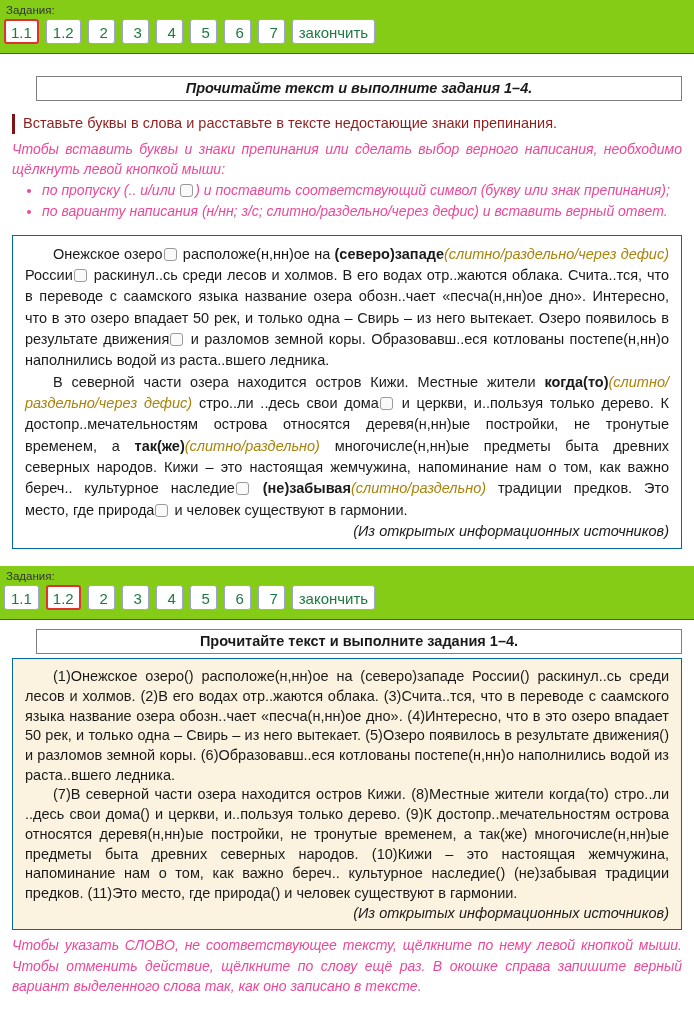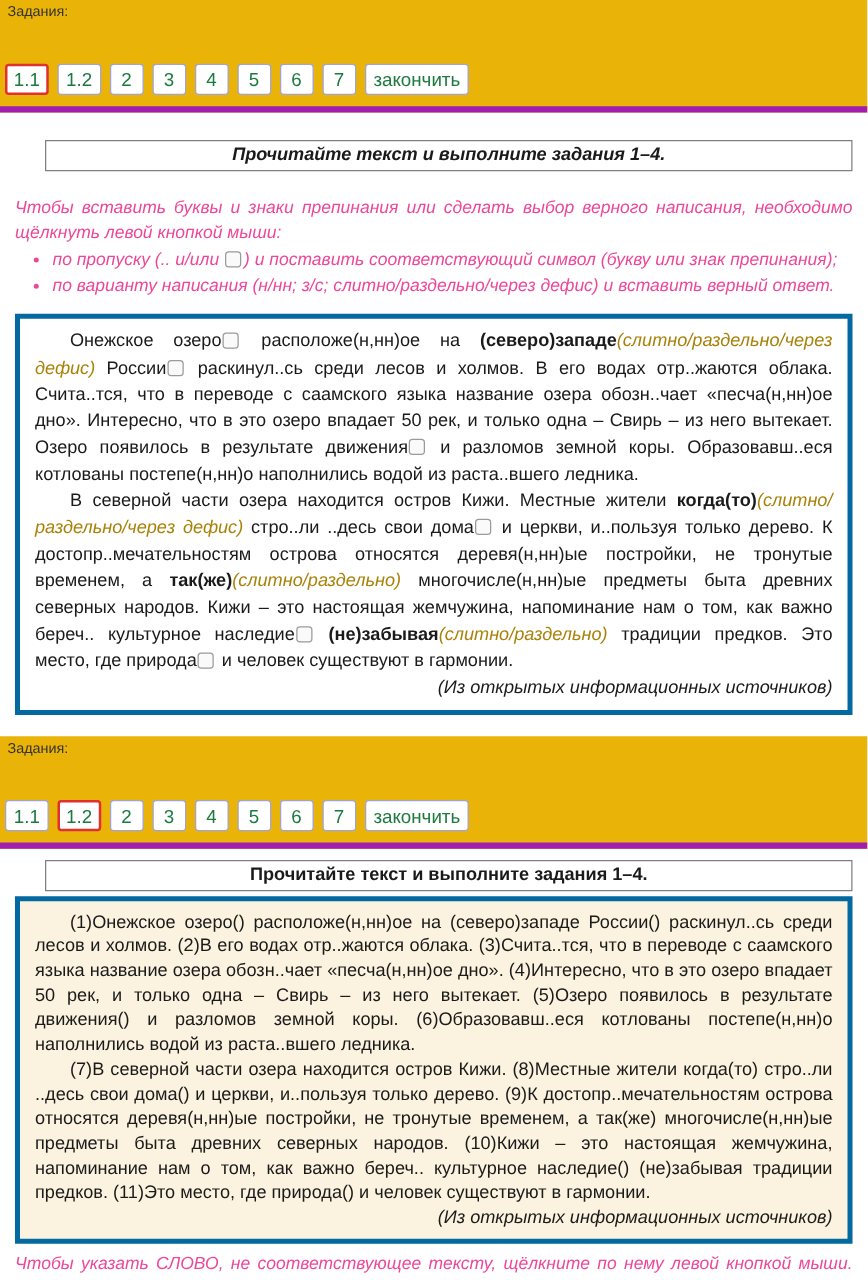--- a/index.html
+++ b/index.html
@@ -1,24 +1,24 @@
 <!DOCTYPE html>
 <html><head>
 <meta charset="utf-8">
 <style>
   * { margin:0; padding:0; box-sizing:border-box; }
   html,body { width:694px; background:#ffffff; font-family:"Liberation Sans", sans-serif; color:#1a1a1a; }
   body { height:1024px; overflow:hidden; }
 
   
-  .nav-band { background:#eab308; padding:3px 0 9px 4px; border-bottom:5px solid #a21caf; }
+  .nav-band { background:#84cc16; padding:3px 0 9px 4px; border-bottom:1px solid #a21caf; }
   .nav-label { font-size:11.5px; color:#333; margin:1px 0 3px 2px; }
   .nav-buttons { display:flex; gap:7px; align-items:center; }
   .btn { min-width:27px; height:25px; padding:2px 6px 0; background:#fff; border:1px solid #a0a3d8;
-         border-radius:3px; color:#1d7a3e; font-size:15px; text-align:center; line-height:21px; cursor:pointer;margin-top:32px; }
+         border-radius:3px; color:#1d7a3e; font-size:15px; text-align:right; line-height:21px; cursor:pointer; }
   .btn.active { border:2px solid #e03030; padding:1px 5px 0; }
 
   .content { padding:0 12px; }
 
   
   .header-box { border:1px solid #7f7f7f; background:#fff; text-align:center; padding:3px 4px 4px;
                 font-size:14.5px; font-weight:bold;margin-left:24px; }
   .header-box.it { font-style:italic; }
   .hb1 { margin-top:22px; }
   .hb2 { margin-top:9px; }
@@ -27,21 +27,21 @@
   .prompt { display:flex; margin-top:13px; }
   .prompt-bar { flex:0 0 3px; background:#7d1414; margin-right:8px; }
   .prompt-text { color:#8e1f1f; font-size:14.5px; line-height:1.35; text-align:justify; }
 
   
   .hints { color:#ec4899; font-style:italic; font-size:14px; line-height:1.45; margin-top:5px; text-align:justify; }
   .hints ul { margin:1px 0 0 30px; }
   .hints li { margin-top:1px;font-style:italic; }
 
   
-  .text-box { border:4px solid #0369a1; margin-top:13px; padding:8px 12px 6px; font-size:14.5px;
+  .text-box { border:1px solid #0369a1; margin-top:13px; padding:8px 12px 6px; font-size:14.5px;
               text-align:justify; background:#fff; }
   .text-box.first { line-height:1.47; }
   .text-box.cream { background:#fbf3df; margin-top:4px; line-height:1.36; }
   .text-box p { text-indent:28px; }
   .src { text-align:right; font-style:italic; text-indent:0 !important; }
   .bseg { font-weight:bold; }
   .hseg { color:#a9820a; font-style:italic; }
   .cbox { display:inline-block; width:13px; height:13px; border:1px solid #9a9a9a; border-radius:3px;
           background:#fafafa; vertical-align:-2px; margin:0 2px 0 1px; cursor:pointer; }
 </style>
@@ -61,20 +61,21 @@
       <div class="btn">7</div>
       <div class="btn">закончить</div>
     </div>
 </div>
 
 <div class="content">
   <div class="header-box it hb1">Прочитайте текст и выполните задания 1–4.</div>
 
   <div class="prompt">
     <div class="prompt-bar"></div>
+    <div class="prompt-text">Вставьте буквы в слова и расставьте в тексте недостающие знаки препинания.</div>
   </div>
 
   <div class="hints">
     <div>Чтобы вставить буквы и знаки препинания или сделать выбор верного написания, необходимо щёлкнуть левой кнопкой мыши:</div>
     <ul>
       <li>по пропуску (.. и/или <span class="cbox"></span>) и поставить соответствующий символ (букву или знак препинания);</li>
       <li>по варианту написания (н/нн; з/с; слитно/раздельно/через дефис) и вставить верный ответ.</li>
     </ul>
   </div>
 

